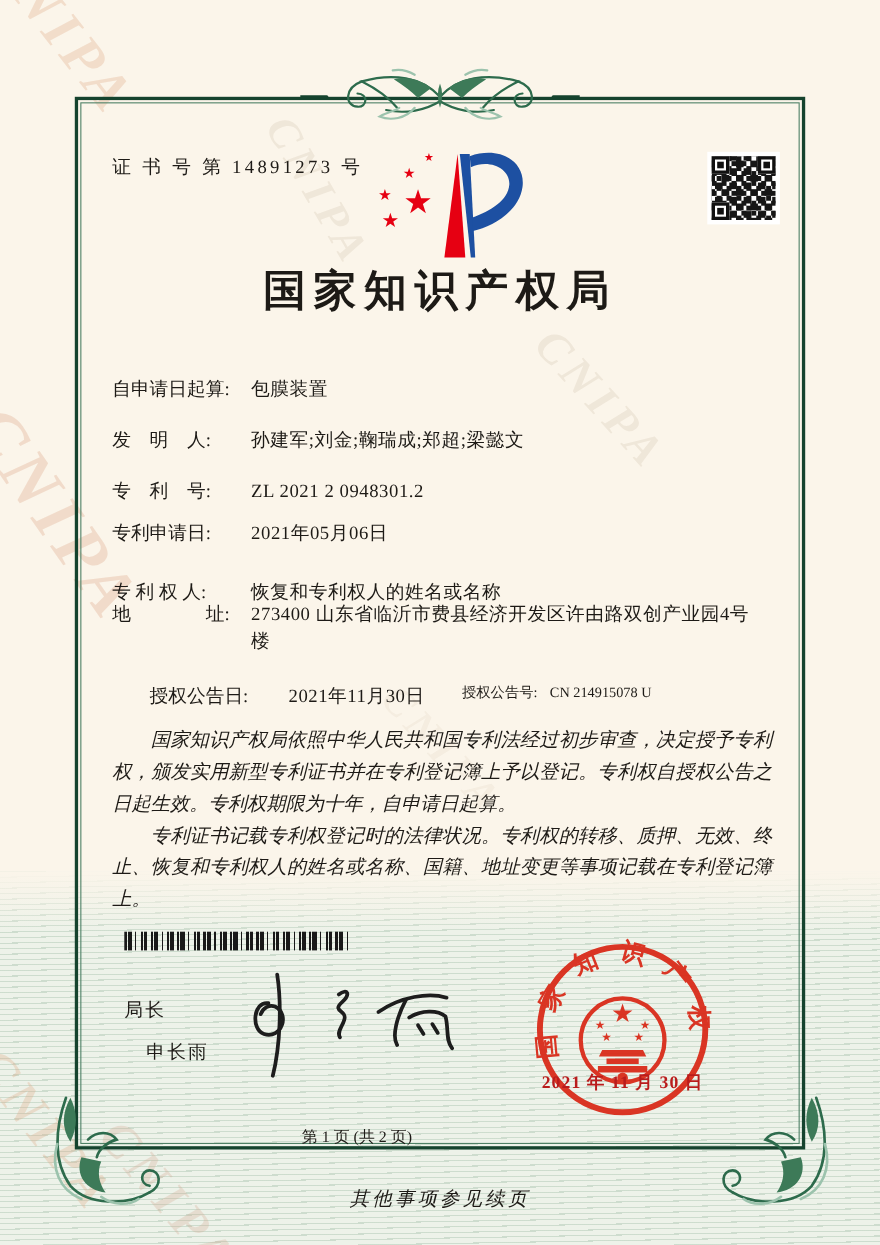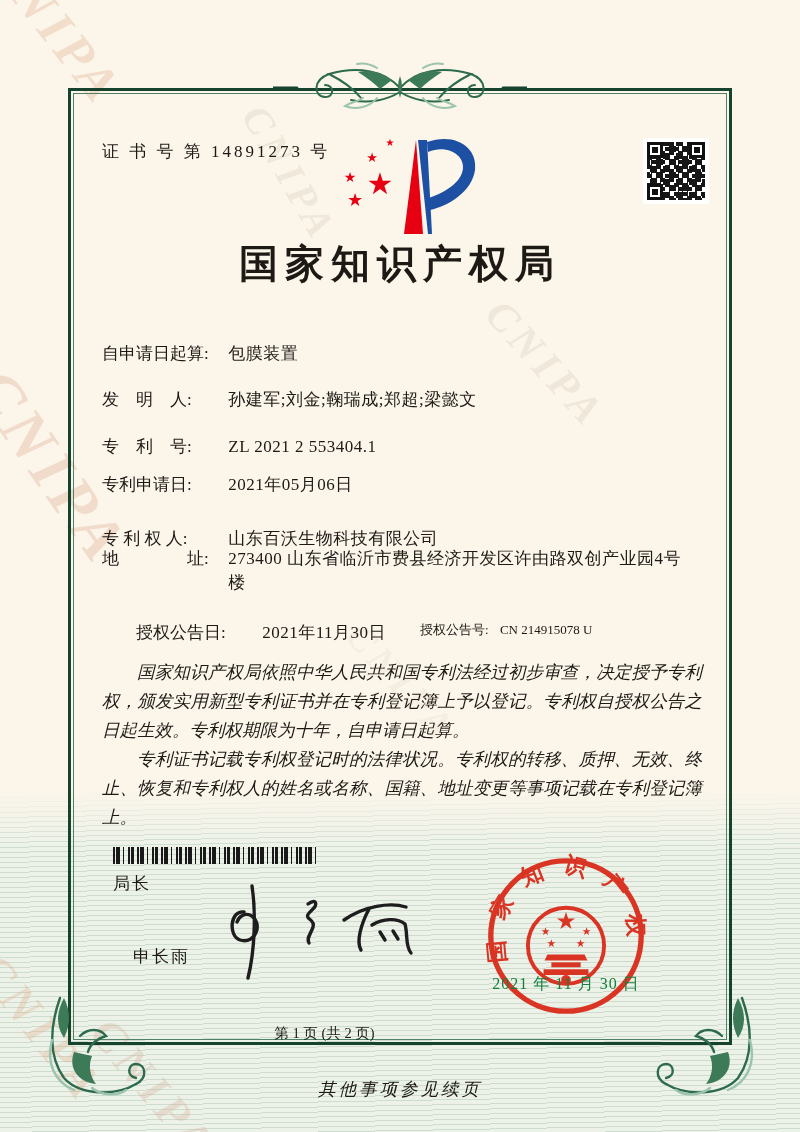--- a/index.html
+++ b/index.html
@@ -89,27 +89,27 @@
       #191919 0 2px, rgba(0,0,0,0) 2px 3px,
       #191919 3px 7px, rgba(0,0,0,0) 7px 10px,
       #191919 10px 11px, rgba(0,0,0,0) 11px 15px,
       #191919 15px 17px, rgba(0,0,0,0) 17px 18px,
       #191919 18px 21px, rgba(0,0,0,0) 21px 24px);
   }
   .signer{
     position:absolute; left:113px; z-index:4;
     font-family:"Liberation Sans","DejaVu Sans",sans-serif; font-size:17px; letter-spacing:2px;
   }
-  .signer.title{ top:872px; } .signer.name{ top:945px;margin-left:20px; }
+  .signer.title{ top:907px; } .signer.name{ top:945px;margin-left:20px; }
   .signature{ position:absolute; left:222px; top:880px; z-index:4; }
   
   .seal{ position:absolute; left:483px; top:853px; z-index:5; opacity:.94; }
   .seal-date{
     position:absolute; left:478px; top:974px; width:176px; z-index:6; text-align:center;
-    font-size:16px; letter-spacing:1px; color:#15803d; font-weight:400;
+    font-size:16px; letter-spacing:1px; color:#b91c1c; font-weight:700;
   }
   .page-footer{
     position:absolute; left:0; top:1024px; width:649px; z-index:4; text-align:center; font-size:14.5px;
   }
   .continuation{
     position:absolute; left:0; top:1077px; width:800px; z-index:4; text-align:center;
     font-size:17.5px; font-style:italic; letter-spacing:3px;
   }
 </style>
 </head>
@@ -198,29 +198,29 @@
   <div class="field f1">
     <span class="field-label">自申请日起算:</span>
     <span class="field-value">包膜装置</span>
   </div>
   <div class="field f2">
     <span class="field-label">发　明　人:</span>
     <span class="field-value">孙建军;刘金;鞠瑞成;郑超;梁懿文</span>
   </div>
   <div class="field f3">
     <span class="field-label">专　利　号:</span>
-    <span class="field-value">ZL 2021 2 553404.1</span>
+    <span class="field-value">ZL 2021 2 0948301.2</span>
   </div>
   <div class="field f4">
     <span class="field-label">专利申请日:</span>
     <span class="field-value">2021年05月06日</span>
   </div>
   <div class="field f5">
     <span class="field-label">专 利 权 人:</span>
-    <span class="field-value">山东百沃生物科技有限公司</span>
+    <span class="field-value">恢复和专利权人的姓名或名称</span>
   </div>
   <div class="field f6">
     <span class="field-label">地　　　　址:</span>
     <span class="field-value">273400 山东省临沂市费县经济开发区许由路双创产业园4号楼</span>
   </div>
 
   <div class="field grant">
     <span class="field-label">授权公告日:</span>
     <span class="field-value">2021年11月30日</span>
   </div>

